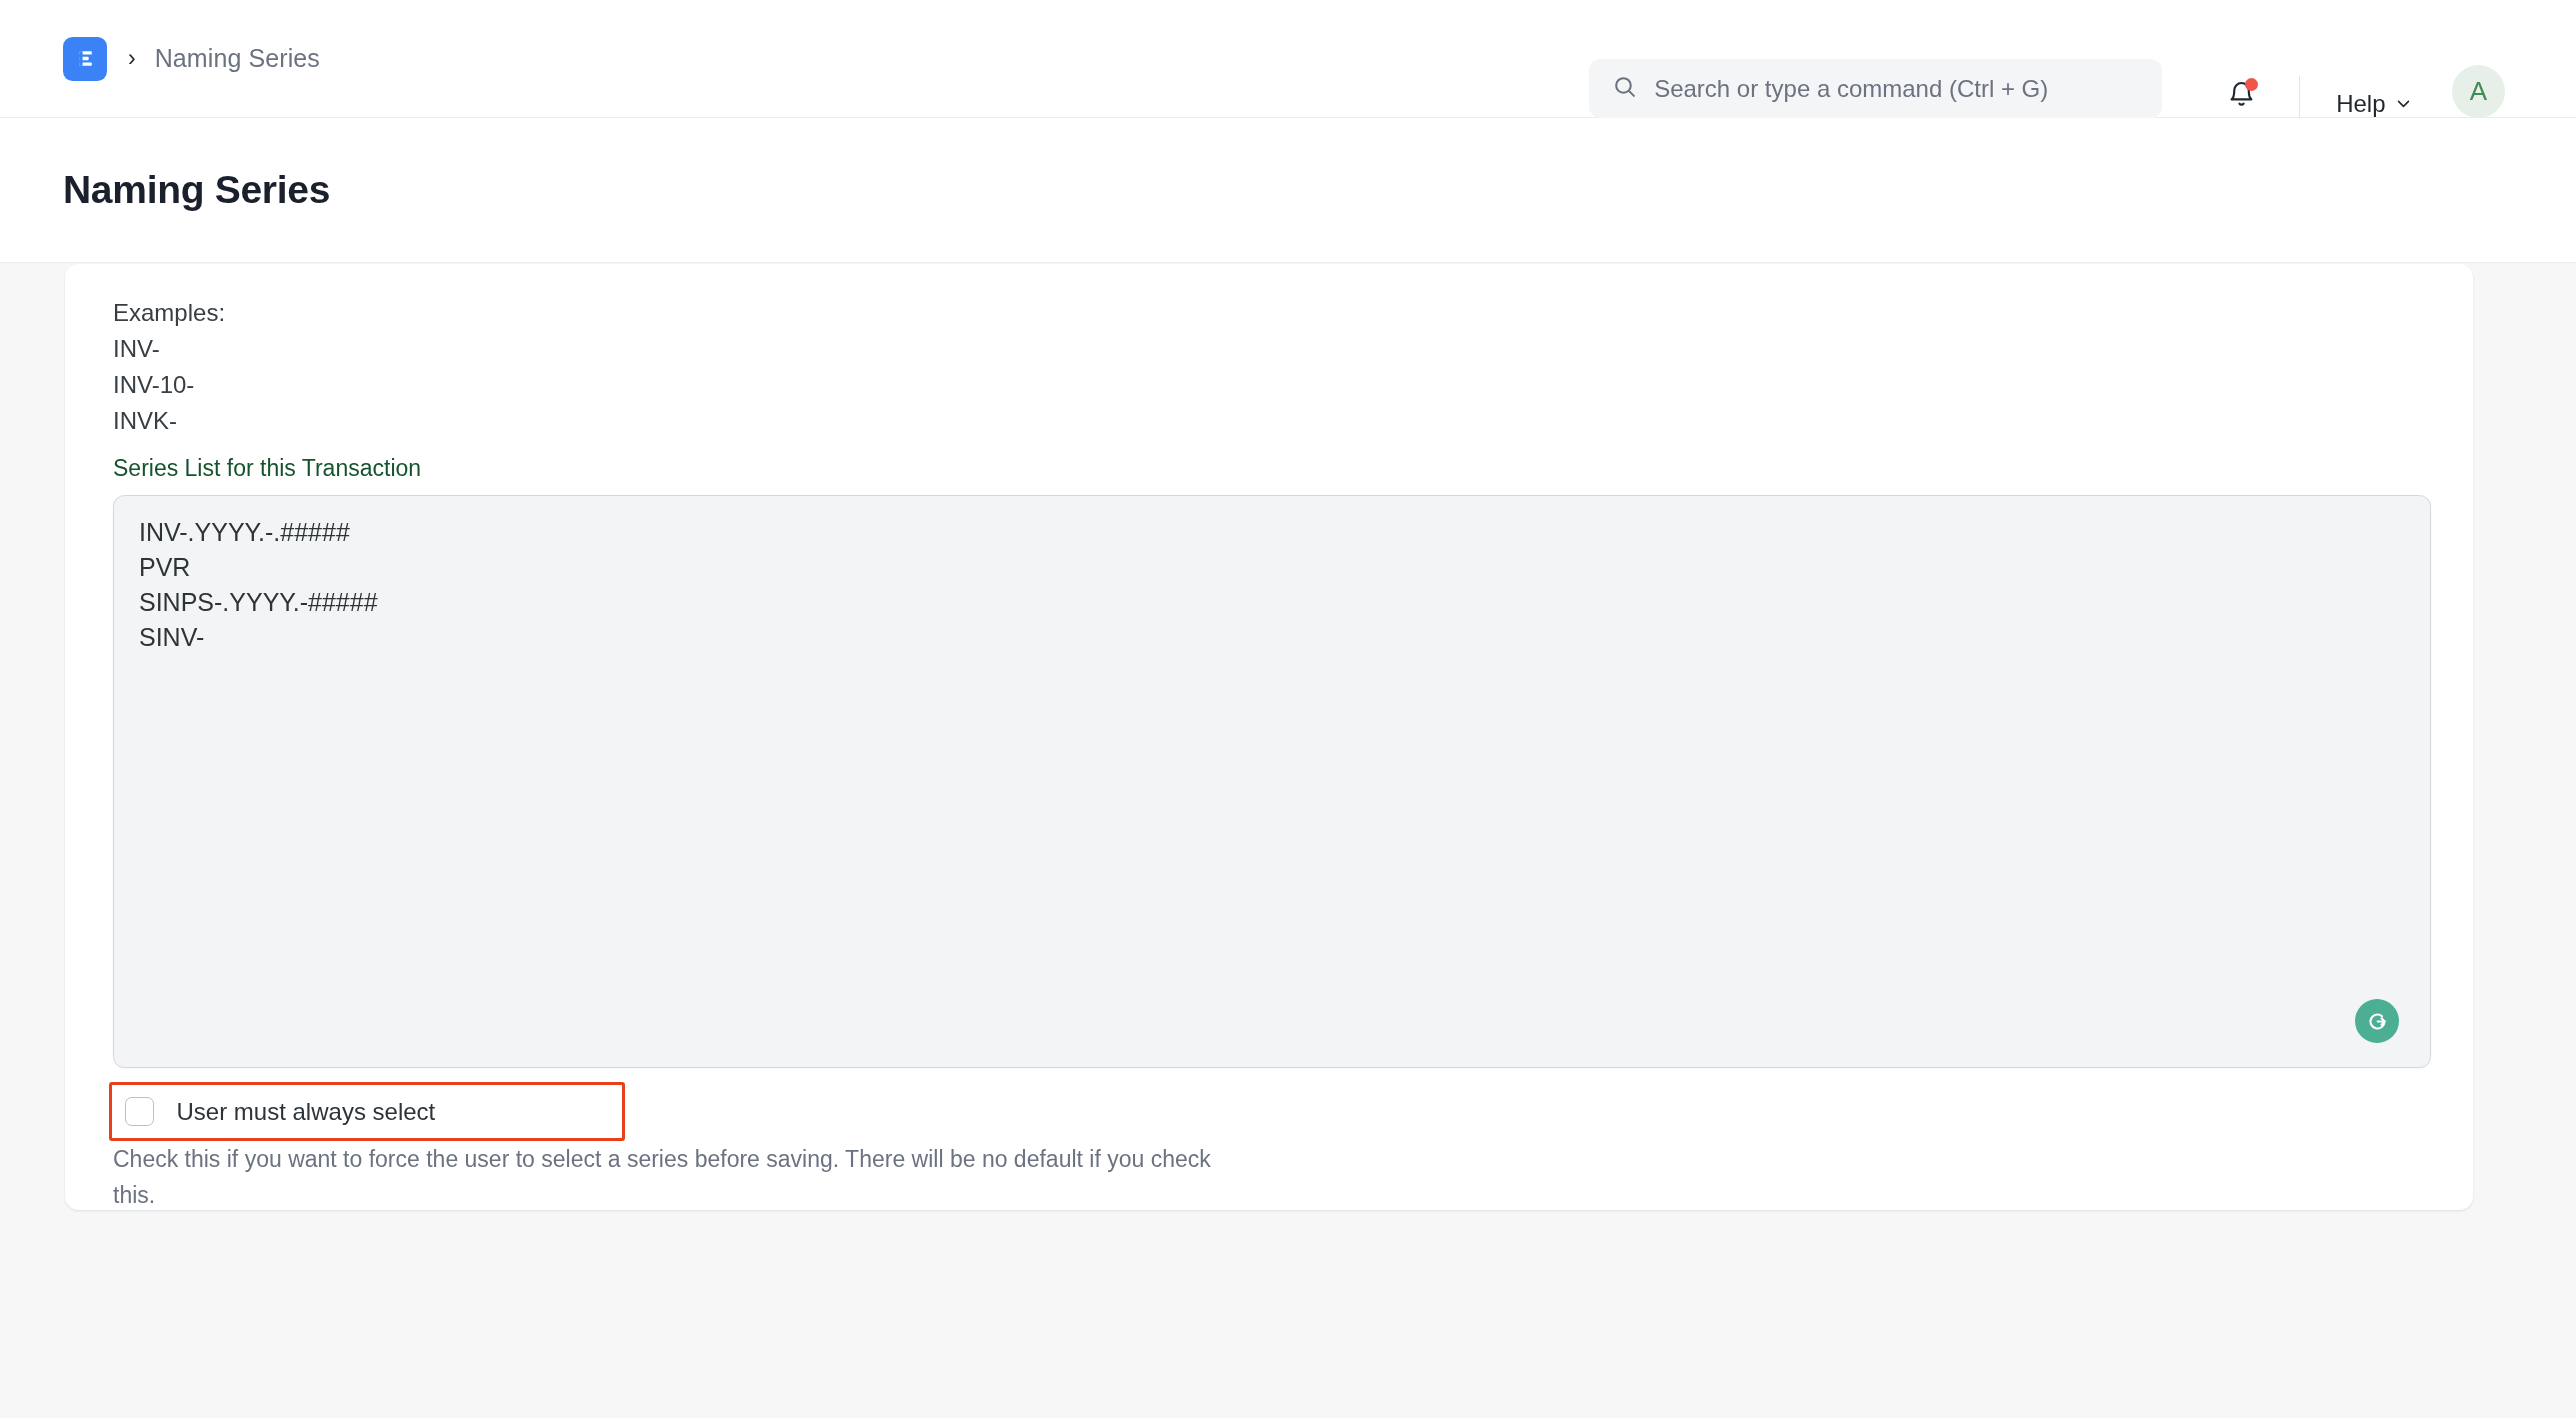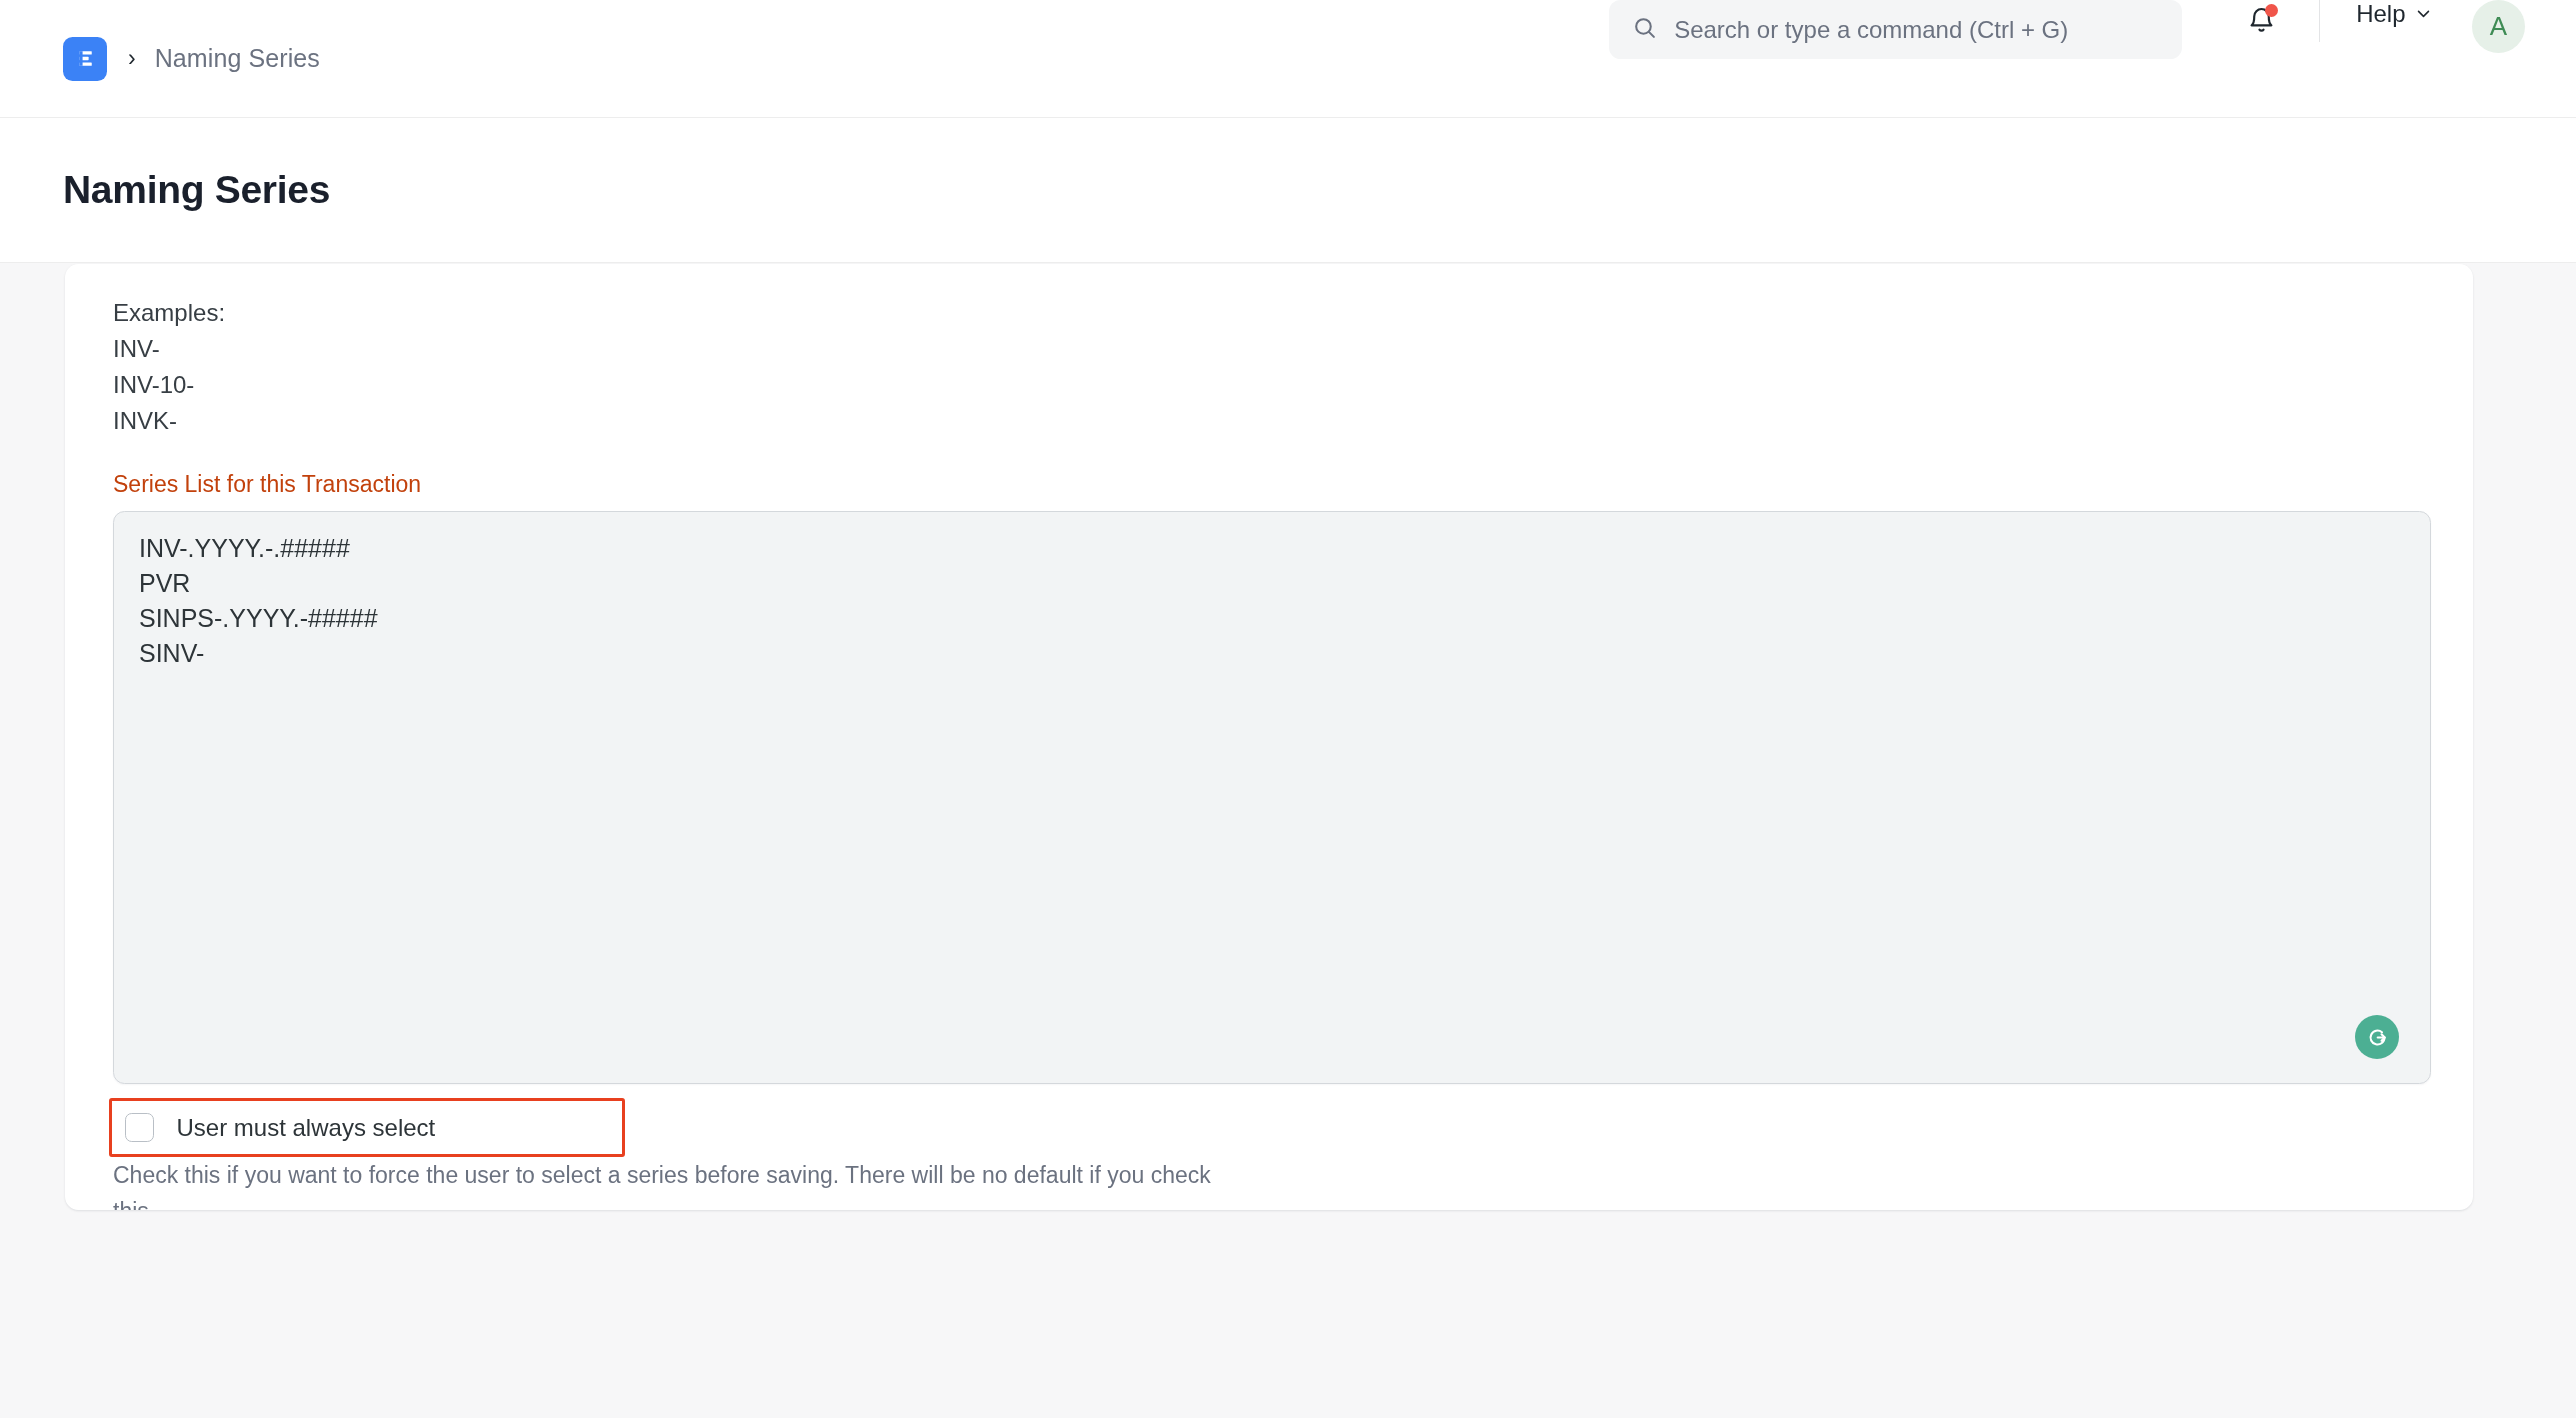--- a/index.html
+++ b/index.html
@@ -50,22 +50,22 @@
     font-size: 25px;
     letter-spacing: 0.1px;
     white-space: nowrap;
   }
 
   .nav-right {
     position: absolute;
     right: 0; top: 0;
     height: 118px;
     display: flex;
-    align-items: flex-start;
-    padding-right: 51px;
+    align-items: flex-end;
+    padding-right: 71px;
   }
   .search-box {
     width: 573px;
     height: 59px;
     border-radius: 11.5px;
     background: #f4f5f6;
     display: flex;
     align-items: center;
     padding: 0 23px;
     gap: 17px;
@@ -165,23 +165,23 @@
   }
   .examples {
     margin-top: 27px;
     font-size: 24px;
     color: #373e44;
     line-height: 36px;
   }
   .examples div { white-space: pre; }
 
   .field-label {
-    margin-top: 32px;
+    margin-top: 16px;
     font-size: 23px;
-    color: #c2410c;
+    color: #14532d;
   }
 
   .textarea-wrap {
     position: relative;
     margin-top: 13.4px;
     width: 2318px;
     height: 573px;
   }
   .series-textarea {
     position: absolute;

